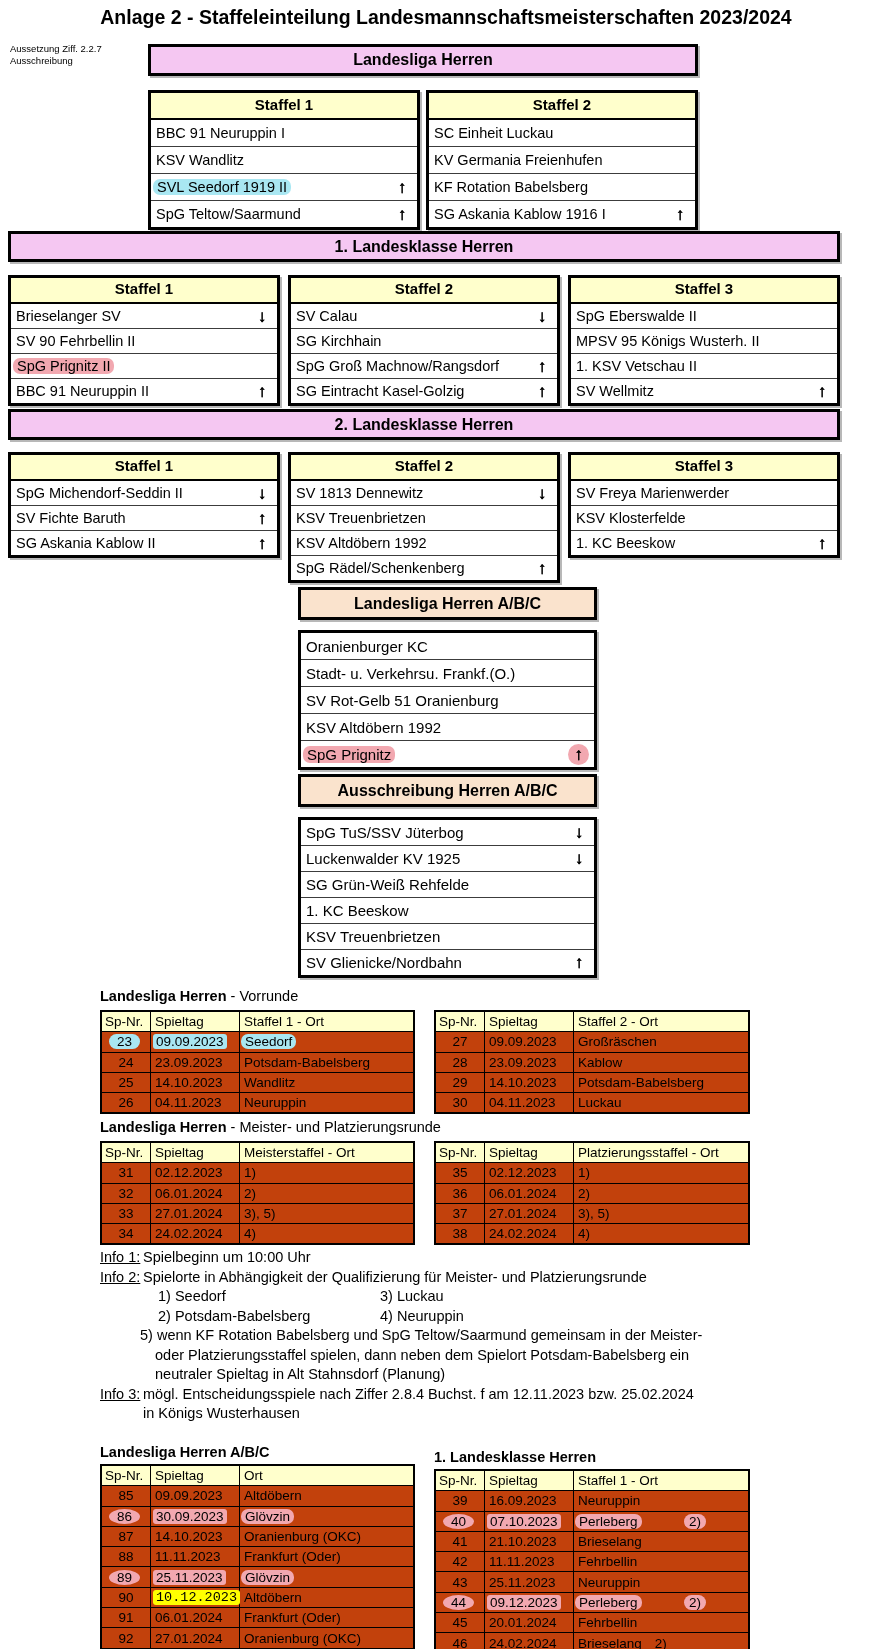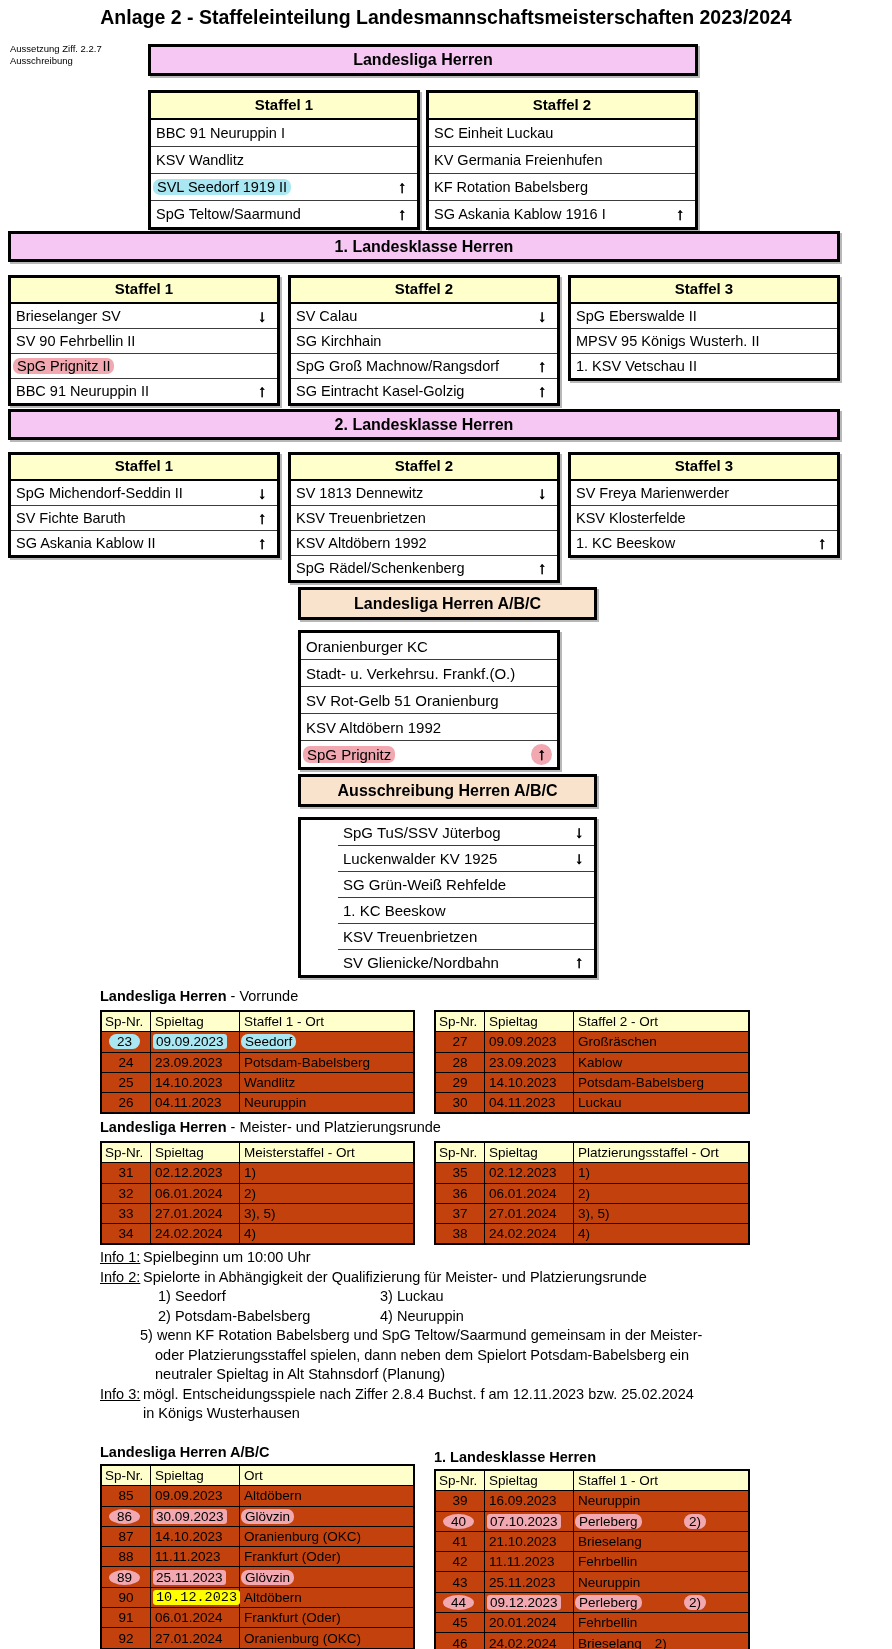--- a/index.html
+++ b/index.html
@@ -24,24 +24,24 @@
   #lk2-wrap{top:452px;left:8px;width:832px;gap:8px;}
   .ltable{flex:1;border:3px solid #000;background:#fff;box-shadow:2px 2px 0 #b8b8b8;box-sizing:border-box;}
   .thdr{background:#ffffcc;border-bottom:2px solid #000;font-weight:bold;text-align:center;
     height:24px;line-height:22px;font-size:15px;}
   #ll-wrap .thdr{height:25px;line-height:23px;}
   .trow{display:flex;align-items:center;height:24px;border-bottom:1.5px solid #3c3c3c;
     padding:0 5px 0 5px;font-size:14.5px;white-space:nowrap;}
   #ll-wrap .trow{height:26px;}
   .trow:last-child{border-bottom:none;}
   .abclist{position:absolute;border:3px solid #000;background:#fff;box-shadow:2px 2px 0 #b8b8b8;box-sizing:border-box;}
-  #abc1{top:630px;left:298px;width:262px;}
+  #abc1{top:630px;left:298px;width:299px;}
   #abc2{top:817px;left:298px;width:299px;}
   #abc1 .trow{height:26px;font-size:15px;}
-  #abc2 .trow{height:25px;font-size:15px;margin-left:37px;}
+  #abc2 .trow{height:25px;font-size:15px;}
   
   .arrow{margin-left:auto;min-width:20px;text-align:center;font-weight:bold;font-size:17px;line-height:1;
     text-shadow:0.6px 0 currentColor,-0.3px 0 currentColor;}
   .arrow[data-dir="up"]::before{content:"\2191";}
   .arrow[data-dir="down"]::before{content:"\2193";}
   .arrow[data-hl="pink"]{background:#f2a8b0;border-radius:50%;height:21px;width:21px;line-height:21px;min-width:21px;}
   
   .hl{font-style:normal;}
   .hl[data-hl]{padding:0 4px;margin-left:-3px;border-radius:7px;}
   .hl[data-hl="cyan"]{background:#a9e7f2;}
@@ -223,20 +223,24 @@
           <div class="trow">
             <span><i class="hl">MPSV 95 Königs Wusterh. II</i></span>
             <span class="arrow"></span>
           </div>
 
           <div class="trow">
             <span><i class="hl">1. KSV Vetschau II</i></span>
             <span class="arrow"></span>
           </div>
 
+          <div class="trow">
+            <span><i class="hl">SV Wellmitz</i></span>
+            <span class="arrow" data-dir="up"></span>
+          </div>
         </div>
     </div>
   </div>
 
   <div id="band-lk2" class="band pink">
     <span>2. Landesklasse Herren</span>
   </div>
 
   <div id="lk2-wrap" class="tables-row">
     <div class="ltable">

